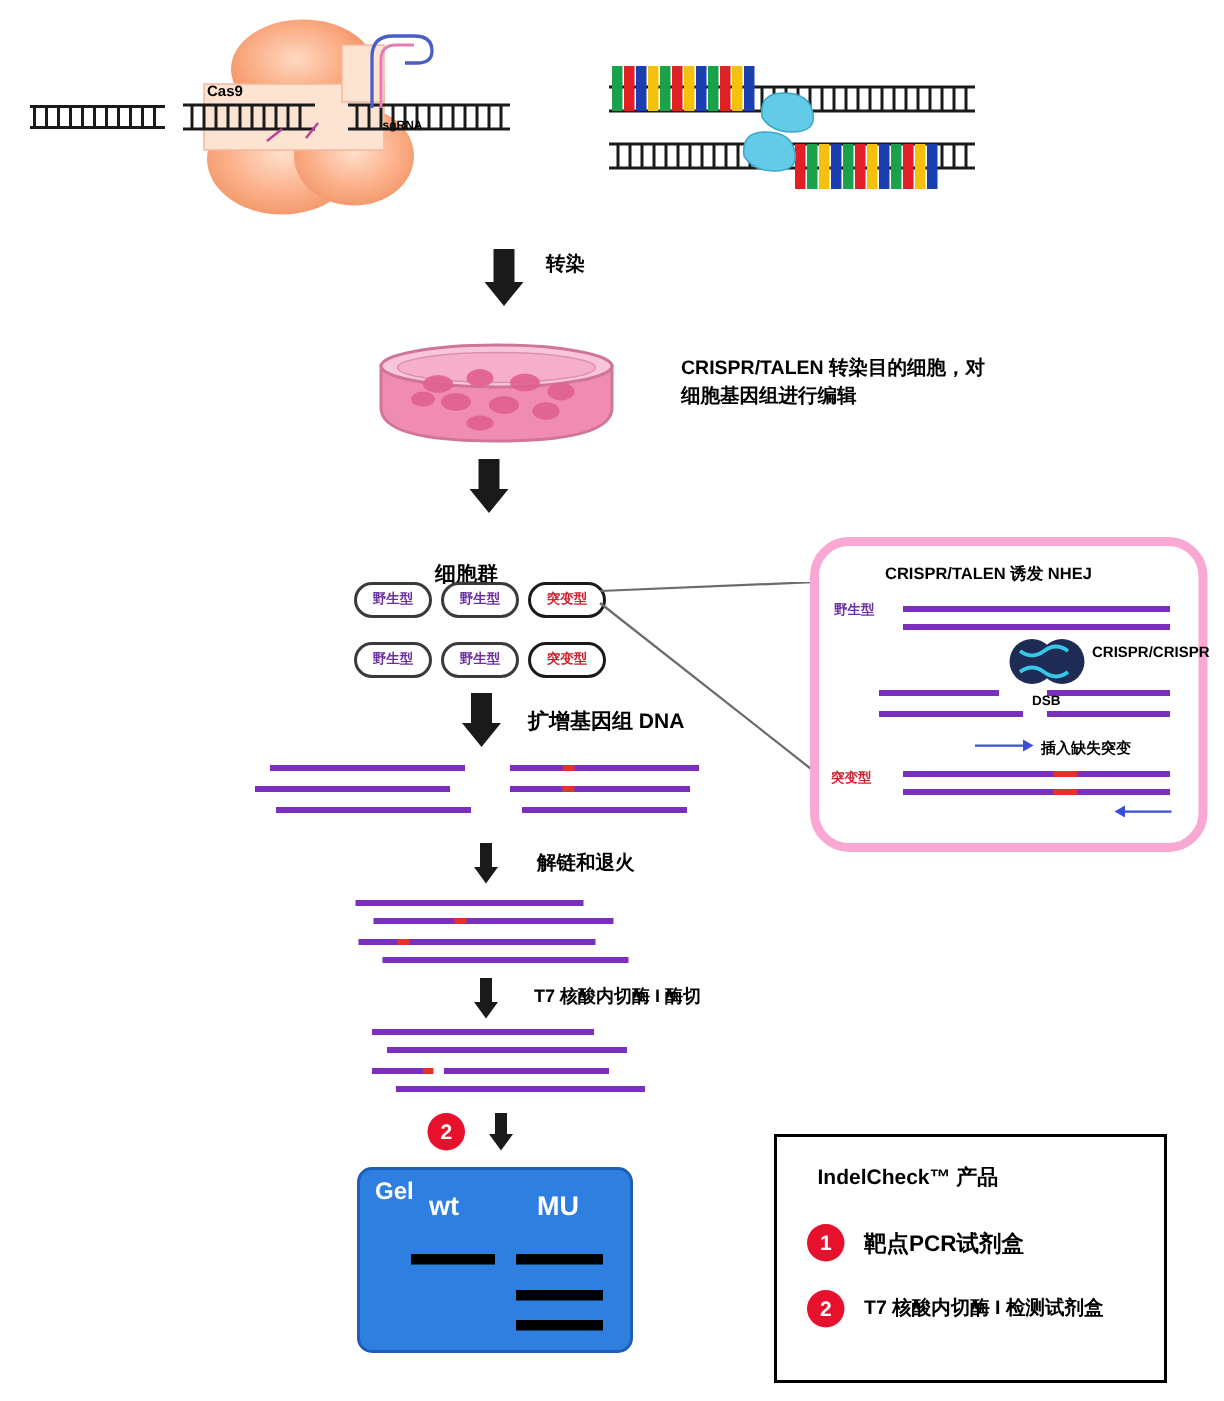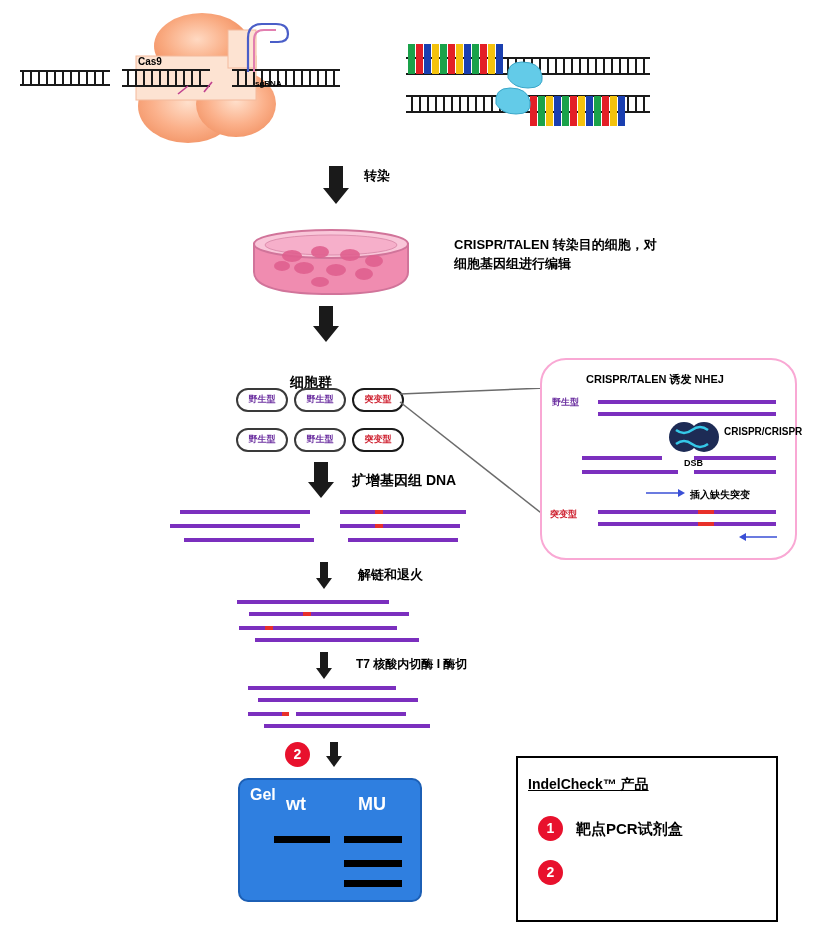--- a/index.html
+++ b/index.html
@@ -30,21 +30,21 @@
   }
   .cellpill.wt{color:#6b2fa0;}
   .cellpill.mu{color:#cf2130;border-color:#1a1a1a;}
 
   
   .strand{background:#7b2fbe;height:4px;}
   .mut{background:#e8302a;height:4px;position:absolute;}
 
   
   .callout{
-    border:2px solid #f9a8d4;border-radius:26px;background:#fff;
+    border:6px solid #f9a8d4;border-radius:26px;background:#fff;
   }
 
   
   .legend{
     border:2px solid #000;background:#fff;
   }
   .numdot{
     width:25px;height:25px;border-radius:50%;background:#e8112d;color:#fff;
     font-size:14px;font-weight:bold;text-align:center;line-height:25px;
   }
@@ -422,23 +422,24 @@
   <div class="abs gel-lane" style="left:46px;top:14px;">wt</div>
   <div class="abs gel-lane" style="left:118px;top:14px;">MU</div>
 
   <div class="abs band" style="left:34px;top:56px;width:56px;"></div>
   <div class="abs band" style="left:104px;top:56px;width:58px;"></div>
   <div class="abs band" style="left:104px;top:80px;width:58px;"></div>
   <div class="abs band" style="left:104px;top:100px;width:58px;"></div>
 </div>
 
 <div class="abs legend" style="left:516px;top:756px;width:258px;height:162px;">
-  <div class="abs" style="left:10px;top:18px;font-size:14px;font-weight:bold;text-decoration:underline;">IndelCheck™ 产品</div>
+  <div class="abs" style="left:27px;top:18px;font-size:14px;font-weight:bold;">IndelCheck™ 产品</div>
 
   <div class="abs" style="left:20px;top:58px;width:220px;height:30px;">
     <div class="abs numdot" style="left:0;top:0;">1</div>
     <div class="abs" style="left:38px;top:4px;font-size:15px;font-weight:bold;">靶点PCR试剂盒</div>
   </div>
 
   <div class="abs" style="left:20px;top:102px;width:226px;height:46px;">
     <div class="abs numdot" style="left:0;top:0;">2</div>
+    <div class="abs" style="left:38px;top:2px;width:188px;font-size:13px;font-weight:bold;line-height:1.5;">T7 核酸内切酶 I 检测试剂盒</div>
   </div>
 </div>
 
 </body></html>

